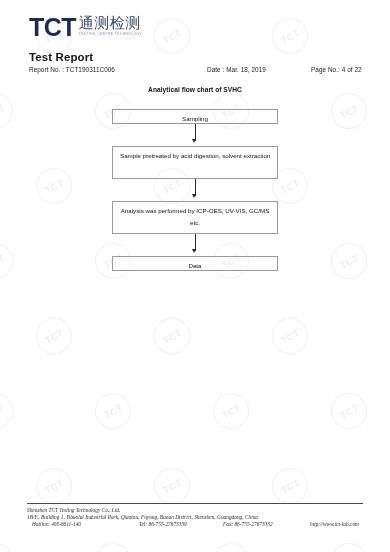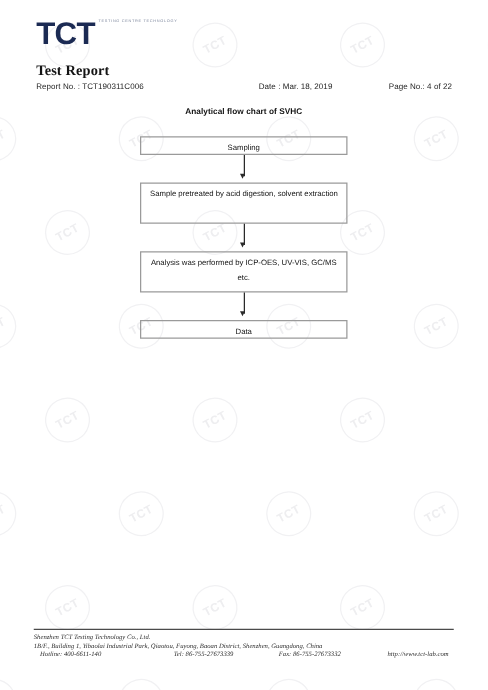--- a/index.html
+++ b/index.html
@@ -100,21 +100,20 @@
     transform-origin: left top;
   }
   #report-title {
     position: absolute;
     left: 29px;
     top: 51px;
     font-size: 11.5px;
     font-weight: bold;
     color: #141414;
     letter-spacing: 0.1px;
-    font-family: Liberation Serif, serif;
   }
   #meta-row {
     position: absolute;
     left: 29px;
     top: 66px;
     width: 335px;
     font-size: 6.4px;
     color: #1c1c1c;
     letter-spacing: 0.05px;
   }
@@ -245,20 +244,21 @@
       <div class="wm" style="left: 331px; top: 543px;">TCT</div>
     </div>
 
   <div id="content">
 
     <div id="header-block">
 
       <div id="logo-row">
         <span id="logo-tct">TCT</span>
         <span id="logo-cn-wrap">
+          <span id="logo-cn">通测检测</span>
           <span id="logo-sub">TESTING  CENTRE  TECHNOLOGY</span>
         </span>
       </div>
 
       <div id="report-title">Test Report</div>
 
       <div id="meta-row">
         <span class="meta-item" id="meta-report">Report No. : TCT190311C006</span>
         <span class="meta-item" id="meta-date">Date : Mar. 18, 2019</span>
         <span class="meta-item" id="meta-page">Page No.: 4 of 22</span>

